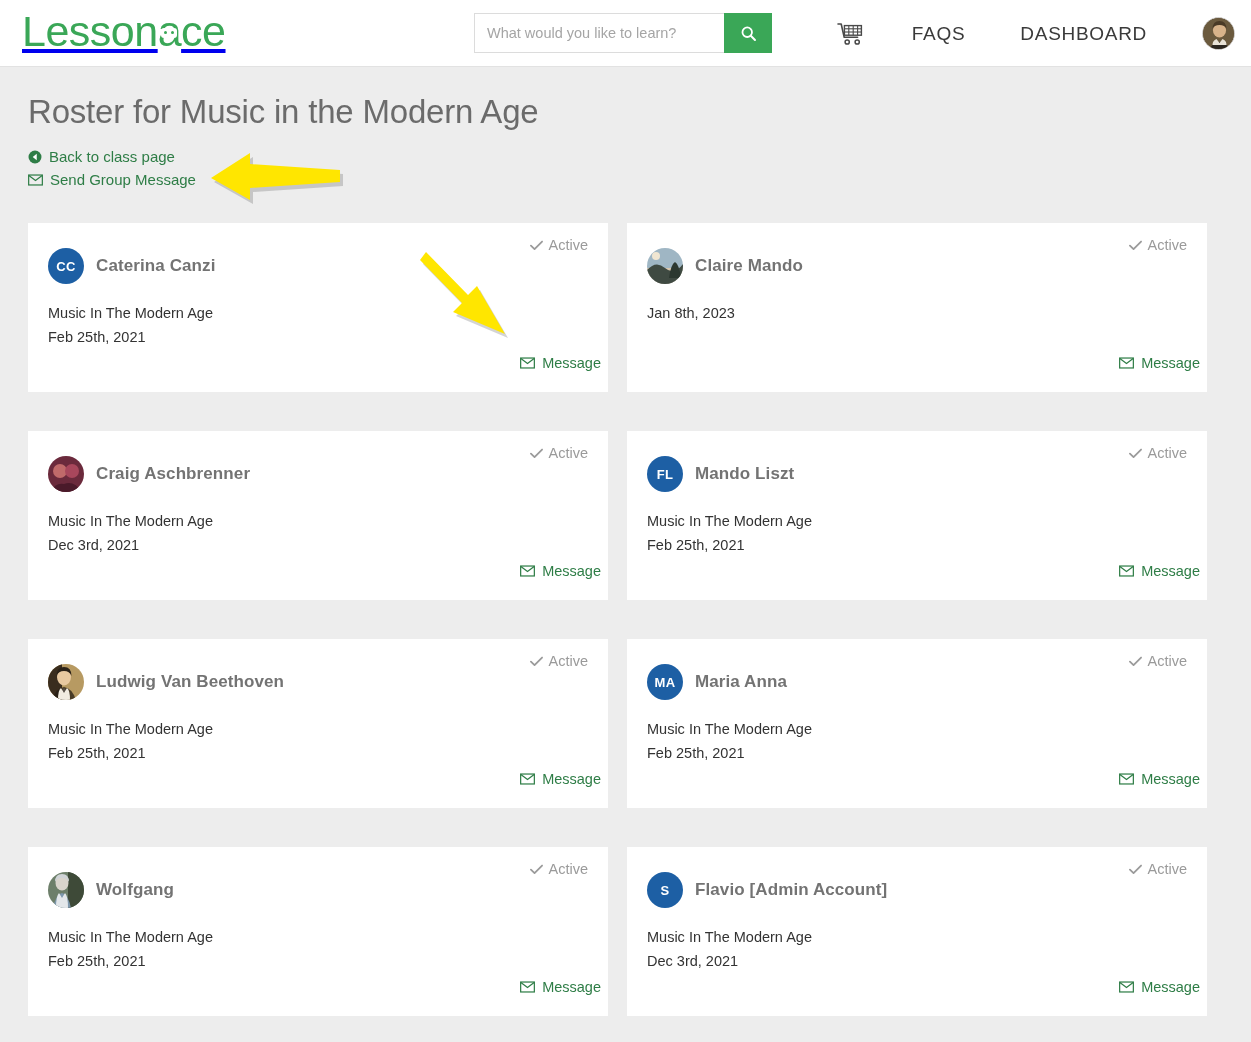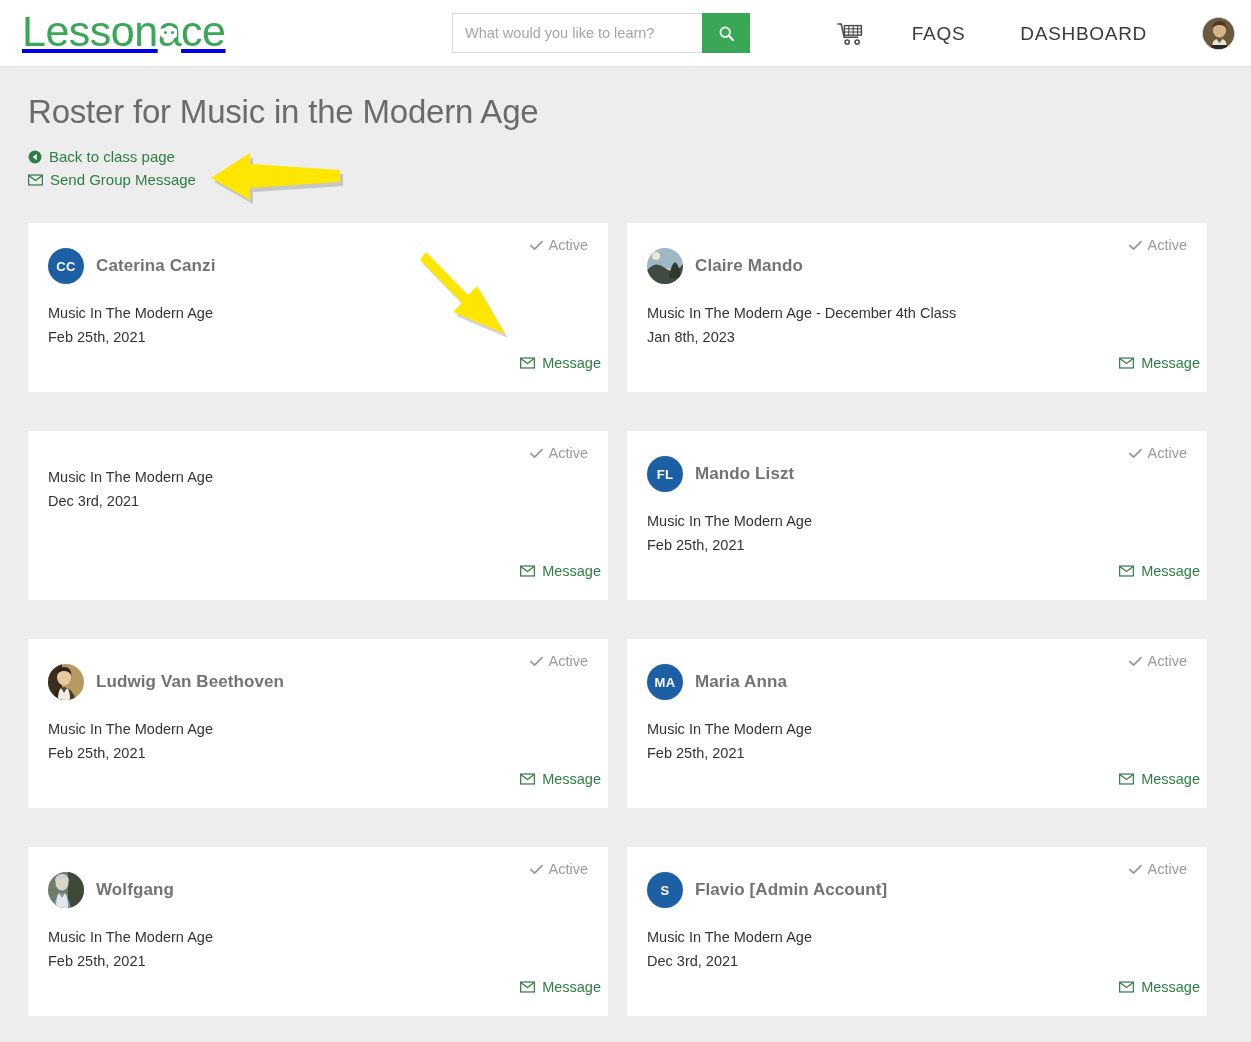--- a/index.html
+++ b/index.html
@@ -56,21 +56,21 @@
     width: 3px;
     height: 3px;
     border-radius: 50%;
     background: #3aa757;
   }
   .brand-face .eyes::before { left: 3px; }
   .brand-face .eyes::after  { right: 3px; }
 
   .search-wrap {
     position: absolute;
-    left: 452px;
+    left: 474px;
     top: 13px;
     display: flex;
     height: 40px;
   }
   .search-input {
     width: 250px;
     height: 40px;
     border: 1px solid #dcdcdc;
     border-right: none;
     padding: 0 12px;
@@ -339,38 +339,48 @@
             <rect width="36" height="36" fill="#9fb6c4"></rect>
             <rect y="20" width="36" height="16" fill="#d7c6ae"></rect>
             <path d="M0 22 q9-10 18-2 t18-4 v20 h-36z" fill="#3f4a42"></path>
             <circle cx="9" cy="8" r="4" fill="#f0e6d2"></circle>
             <path d="M22 30 q2-14 6-16 q4 2 6 16z" fill="#2c3830"></path>
           </svg>
         </span>
         <span class="student-name">Claire Mando</span>
       </div>
       <div class="card-meta">
-        <div>Music In The Modern Age - December 4th Class</div>
         <div>Jan 8th, 2023</div>
       </div>
       <a class="card-msg" href="#">
         <svg width="15" height="12" viewBox="0 0 16 12">
           <rect x="0.7" y="0.7" width="14.6" height="10.6" fill="none" stroke="#2e7d46" stroke-width="1.3"></rect>
           <path d="M0.9 1.2 L8 6.6 L15.1 1.2" fill="none" stroke="#2e7d46" stroke-width="1.3"></path>
         </svg>
         <span>Message</span>
       </a>
     </div>
 
     <div class="card">
       <div class="card-status">
         <svg width="13" height="11" viewBox="0 0 14 11">
             <path d="M1 5.6 L4.9 9.4 L13 1.2" fill="none" stroke="#9a9a9a" stroke-width="1.9" stroke-linecap="round" stroke-linejoin="round"></path>
           </svg>
         <span>Active</span>
+      </div>
+      <div class="card-head">
+        <span class="avatar">
+          <svg width="36" height="36" viewBox="0 0 36 36">
+            <rect width="36" height="36" fill="#6b2a3c"></rect>
+            <circle cx="12" cy="15" r="7" fill="#c06a6a"></circle>
+            <circle cx="24" cy="15" r="7" fill="#a8475c"></circle>
+            <path d="M2 36 q6-10 14-8 q10-4 18 8z" fill="#4a1a2a"></path>
+          </svg>
+        </span>
+        <span class="student-name">Craig Aschbrenner</span>
       </div>
       <div class="card-meta">
         <div>Music In The Modern Age</div>
         <div>Dec 3rd, 2021</div>
       </div>
       <a class="card-msg" href="#">
         <svg width="15" height="12" viewBox="0 0 16 12">
           <rect x="0.7" y="0.7" width="14.6" height="10.6" fill="none" stroke="#2e7d46" stroke-width="1.3"></rect>
           <path d="M0.9 1.2 L8 6.6 L15.1 1.2" fill="none" stroke="#2e7d46" stroke-width="1.3"></path>
         </svg>

